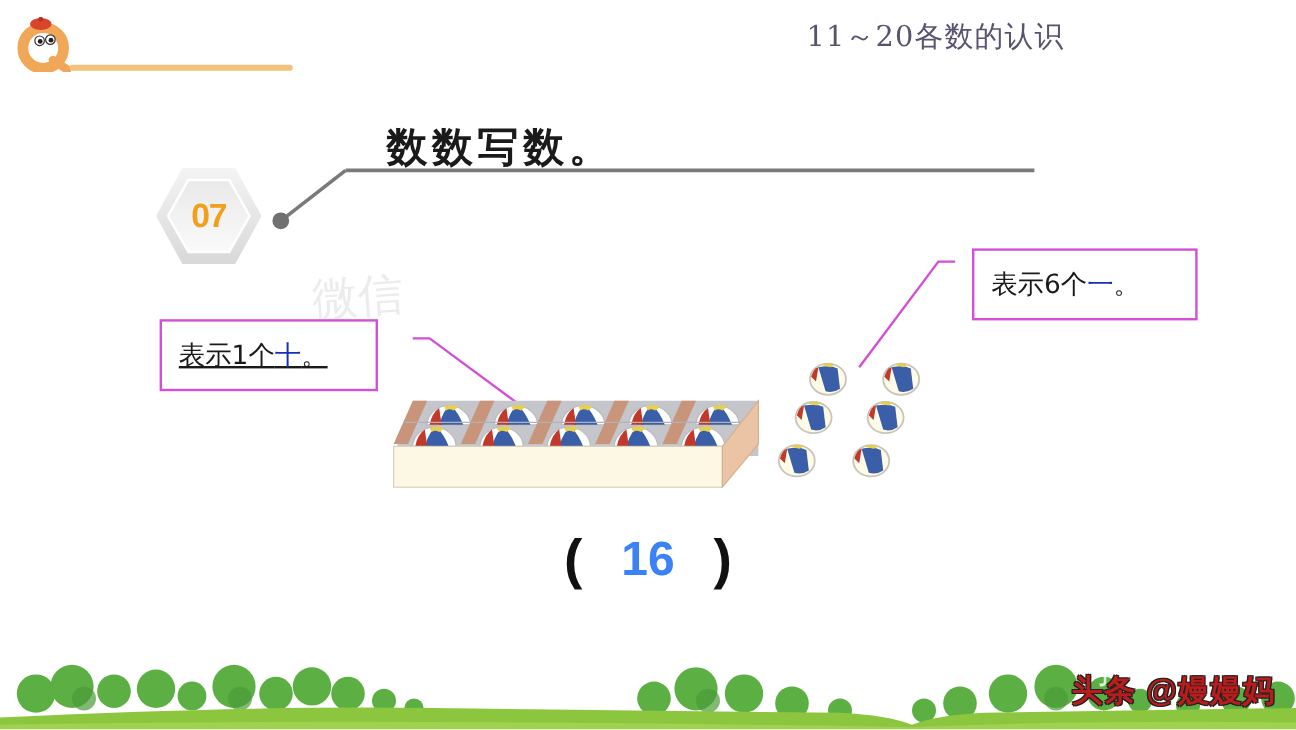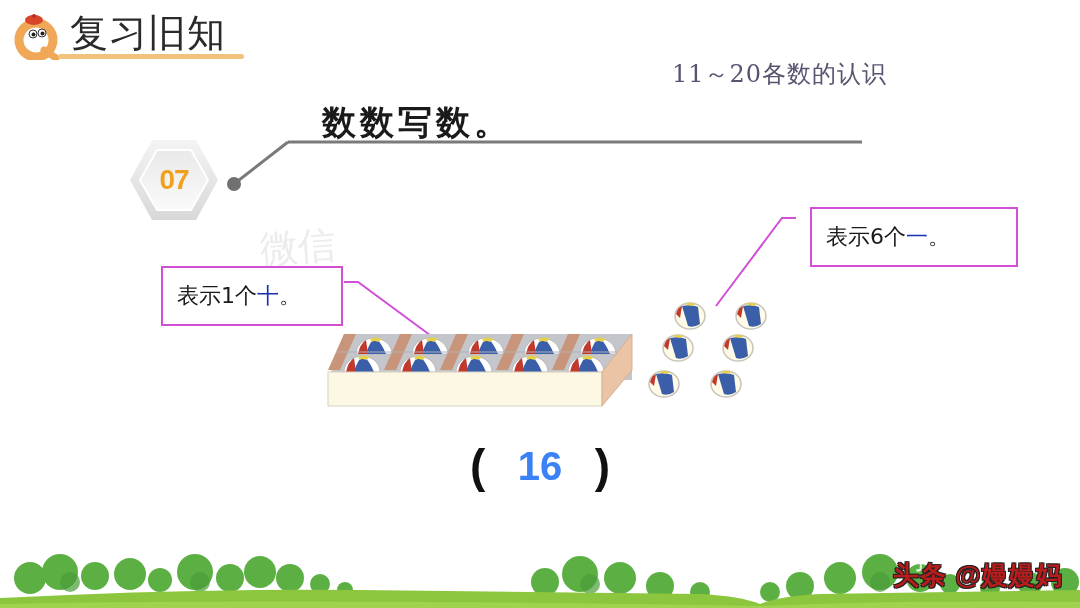--- a/index.html
+++ b/index.html
@@ -4,32 +4,32 @@
 <style>
   html, body { margin:0; padding:0; }
   body { width:1080px; height:608px; position:relative; overflow:hidden; background:#ffffff; font-family:"DejaVu Sans", sans-serif; }
   .abs { position:absolute; }
 
   
   .logo { left:14px; top:6px; width:240px; height:54px; }
   .logo-q { left:0; top:8px; width:46px; height:46px; }
   .logo-title { left:56px; top:2px; font-size:38px; color:#2a2a2a; letter-spacing:1px; font-family:"DejaVu Sans", sans-serif; }
   .logo-underline { left:44px; top:48px; width:186px; height:5px; background:#f2c27c; border-radius:3px; }
-  .subtitle { left:672px; top:14px; font-size:24px; color:#5a5370; font-family:"DejaVu Serif", serif; letter-spacing:1px;margin-top:44px; }
+  .subtitle { left:672px; top:14px; font-size:24px; color:#5a5370; font-family:"DejaVu Serif", serif; letter-spacing:1px; }
 
   
   .hex-wrap { left:128px; top:138px; width:92px; height:84px; }
   .hex-num { left:0; top:0; width:92px; height:84px; display:flex; align-items:center; justify-content:center; font-size:28px; font-weight:bold; color:#f0a01a; font-family:"Liberation Sans", sans-serif; letter-spacing:-1px; }
   .heading-text { left:322px; top:100px; font-size:34px; font-weight:bold; color:#1a1a1a; font-family:"DejaVu Serif", serif; letter-spacing:4px; }
 
   
   .callout { border:2px solid #d24fd6; background:#ffffff; font-size:22px; color:#1a1a1a; display:flex; align-items:center; padding-left:14px; box-sizing:border-box; font-family:"DejaVu Sans", sans-serif; }
   .callout .blue { color:#1a2fb5; }
-  .callout-tens { left:161px; top:266px; width:182px; height:60px; }
-  .callout-ones { left:810px; top:207px; width:208px; height:60px; }
+  .callout-tens { left:133px; top:266px; width:182px; height:60px;text-decoration:underline; }
+  .callout-ones { left:810px; top:207px; width:188px; height:60px; }
 
   
   .answer { left:470px; top:436px; width:140px; height:60px; display:flex; align-items:center; justify-content:space-between; font-family:"Liberation Sans", sans-serif; }
   .paren { font-size:46px; font-weight:bold; color:#111; }
   .answer-val { font-size:40px; font-weight:bold; color:#3b82f6; }
 
   
   .watermark { left:893px; top:558px; font-size:26px; color:#b91c1c; font-weight:bold; text-shadow:1px 1px 0 #222, -1px -1px 0 #222, 1px -1px 0 #222, -1px 1px 0 #222; font-family:Liberation Sans, sans-serif; letter-spacing:1px; }
   .faint-wm { left:260px; top:222px; font-size:38px; color:rgba(200,200,200,0.35); font-family:"DejaVu Serif", serif; transform:rotate(-4deg); }
   .faint-wm2 { left:906px; top:540px; font-size:28px; color:rgba(255,255,255,0.8); font-family:"DejaVu Sans", sans-serif; }
@@ -42,21 +42,20 @@
     <circle cx="22" cy="26" r="17" fill="none" stroke="#f0a858" stroke-width="9"></circle>
     <path d="M30 36 L42 44" stroke="#f0a858" stroke-width="7" stroke-linecap="round"></path>
     <ellipse cx="20" cy="6" rx="9" ry="5" fill="#d8452a"></ellipse>
     <circle cx="20" cy="2" r="2" fill="#b83020"></circle>
     <circle cx="19" cy="20" r="4" fill="#fff" stroke="#333" stroke-width="1"></circle>
     <circle cx="28" cy="19" r="4" fill="#fff" stroke="#333" stroke-width="1"></circle>
     <circle cx="19.5" cy="20.5" r="2" fill="#222"></circle>
     <circle cx="28.5" cy="19.5" r="2" fill="#222"></circle>
   </svg>
   <div class="abs logo-underline"></div>
-  <div class="abs logo-title">复习旧知</div>
 </div>
 <div class="abs subtitle">11～20各数的认识</div>
 
 <div class="abs faint-wm">微信</div>
 
 <svg class="abs" style="left:0;top:0;" width="1080" height="608">
   <line x1="234" y1="184" x2="288" y2="142" stroke="#7a7a7a" stroke-width="3"></line>
   <line x1="288" y1="142" x2="862" y2="142" stroke="#7a7a7a" stroke-width="3"></line>
   <circle cx="234" cy="184" r="7" fill="#707070"></circle>
 

